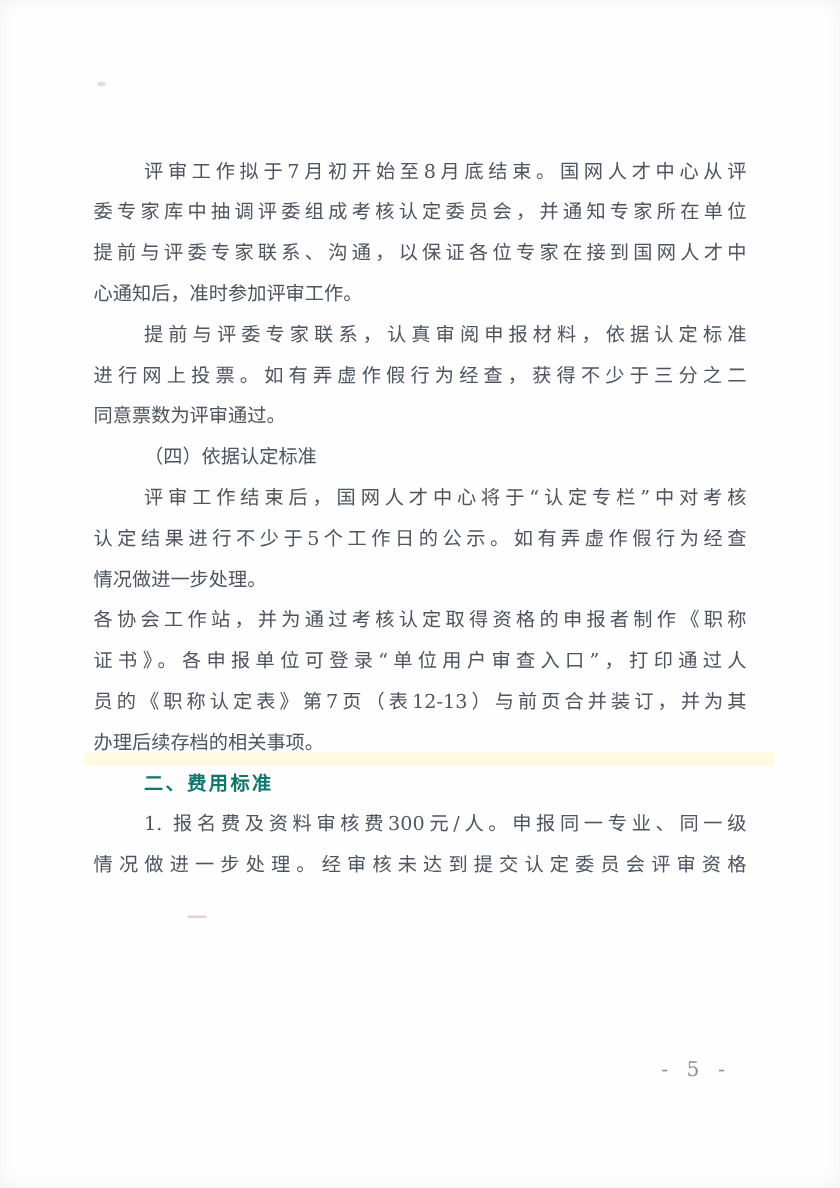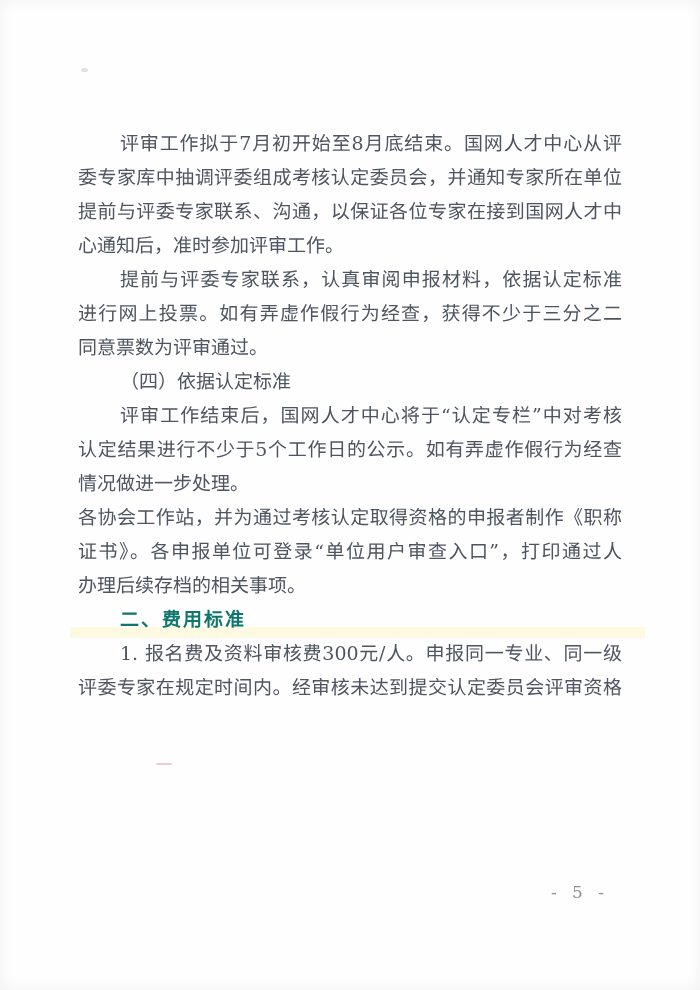--- a/index.html
+++ b/index.html
@@ -18,21 +18,21 @@
   }
   .doc-body {
     position: absolute;
     left: 78px;
     top: 126px;
     width: 544px;
   }
   .line {
     height: 34px;
     line-height: 34px;
-    font-size: 19px;
+    font-size: 16px;
     color: #4e5560;
     white-space: nowrap;
     overflow: visible;
   }
   .line.justify {
     white-space: normal;
     text-align: justify;
     text-align-last: justify;
   }
   .line.indent {
@@ -105,20 +105,21 @@
       <div class="line">心通知后，准时参加评审工作。</div>
       <div class="line indent justify">提前与评委专家联系，认真审阅申报材料，依据认定标准</div>
       <div class="line justify">进行网上投票。如有弄虚作假行为经查，获得不少于三分之二</div>
       <div class="line">同意票数为评审通过。</div>
       <div class="line indent">（四）依据认定标准</div>
       <div class="line indent justify">评审工作结束后，国网人才中心将于“认定专栏”中对考核</div>
       <div class="line justify">认定结果进行不少于5个工作日的公示。如有弄虚作假行为经查</div>
       <div class="line">情况做进一步处理。</div>
       <div class="line justify">各协会工作站，并为通过考核认定取得资格的申报者制作《职称</div>
       <div class="line justify">证书》。各申报单位可登录“单位用户审查入口”，打印通过人</div>
+      <div class="line justify">员的《职称认定表》第7页（表12-13）与前页合并装订，并为其</div>
       <div class="line">办理后续存档的相关事项。</div>
       <div class="line indent bold">二、费用标准</div>
       <div class="line indent justify">1. 报名费及资料审核费300元/人。申报同一专业、同一级</div>
-      <div class="line justify">评委专家在规定时间内。经审核未达到提交认定委员会评审资格</div>
+      <div class="line justify">情况做进一步处理。经审核未达到提交认定委员会评审资格</div>
     </div>
 
   <div class="page-number">- 5 -</div>
 </div>
 
 </body></html>

